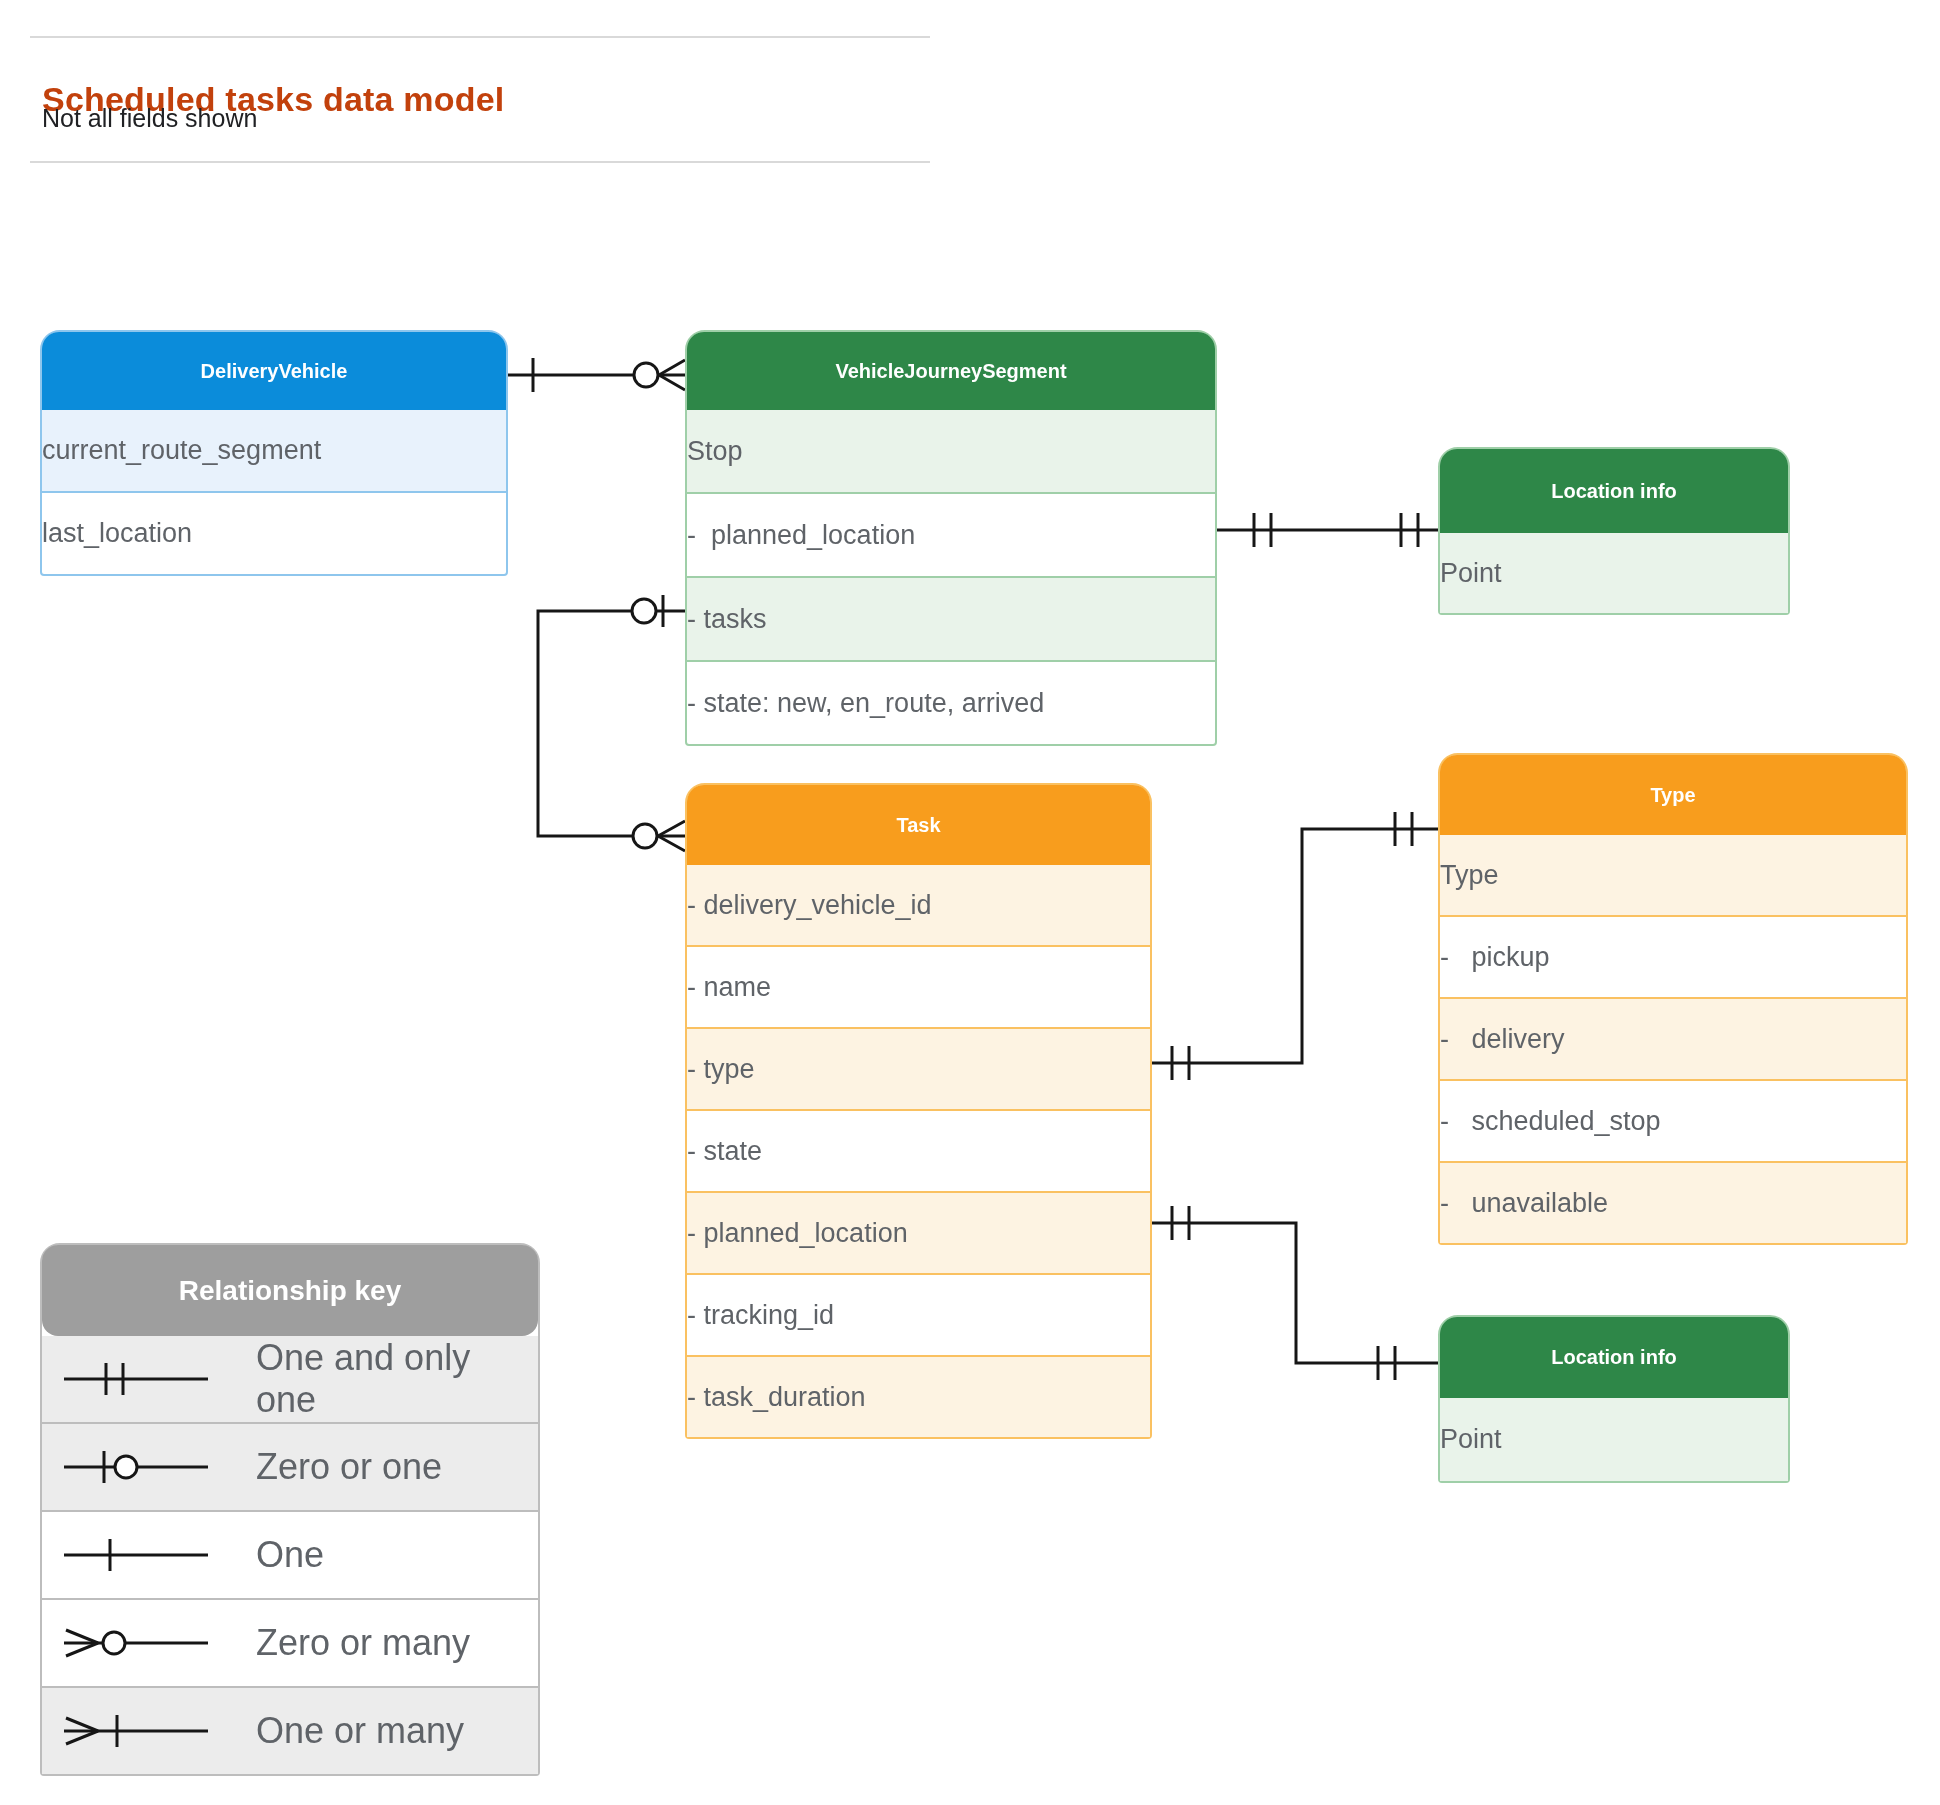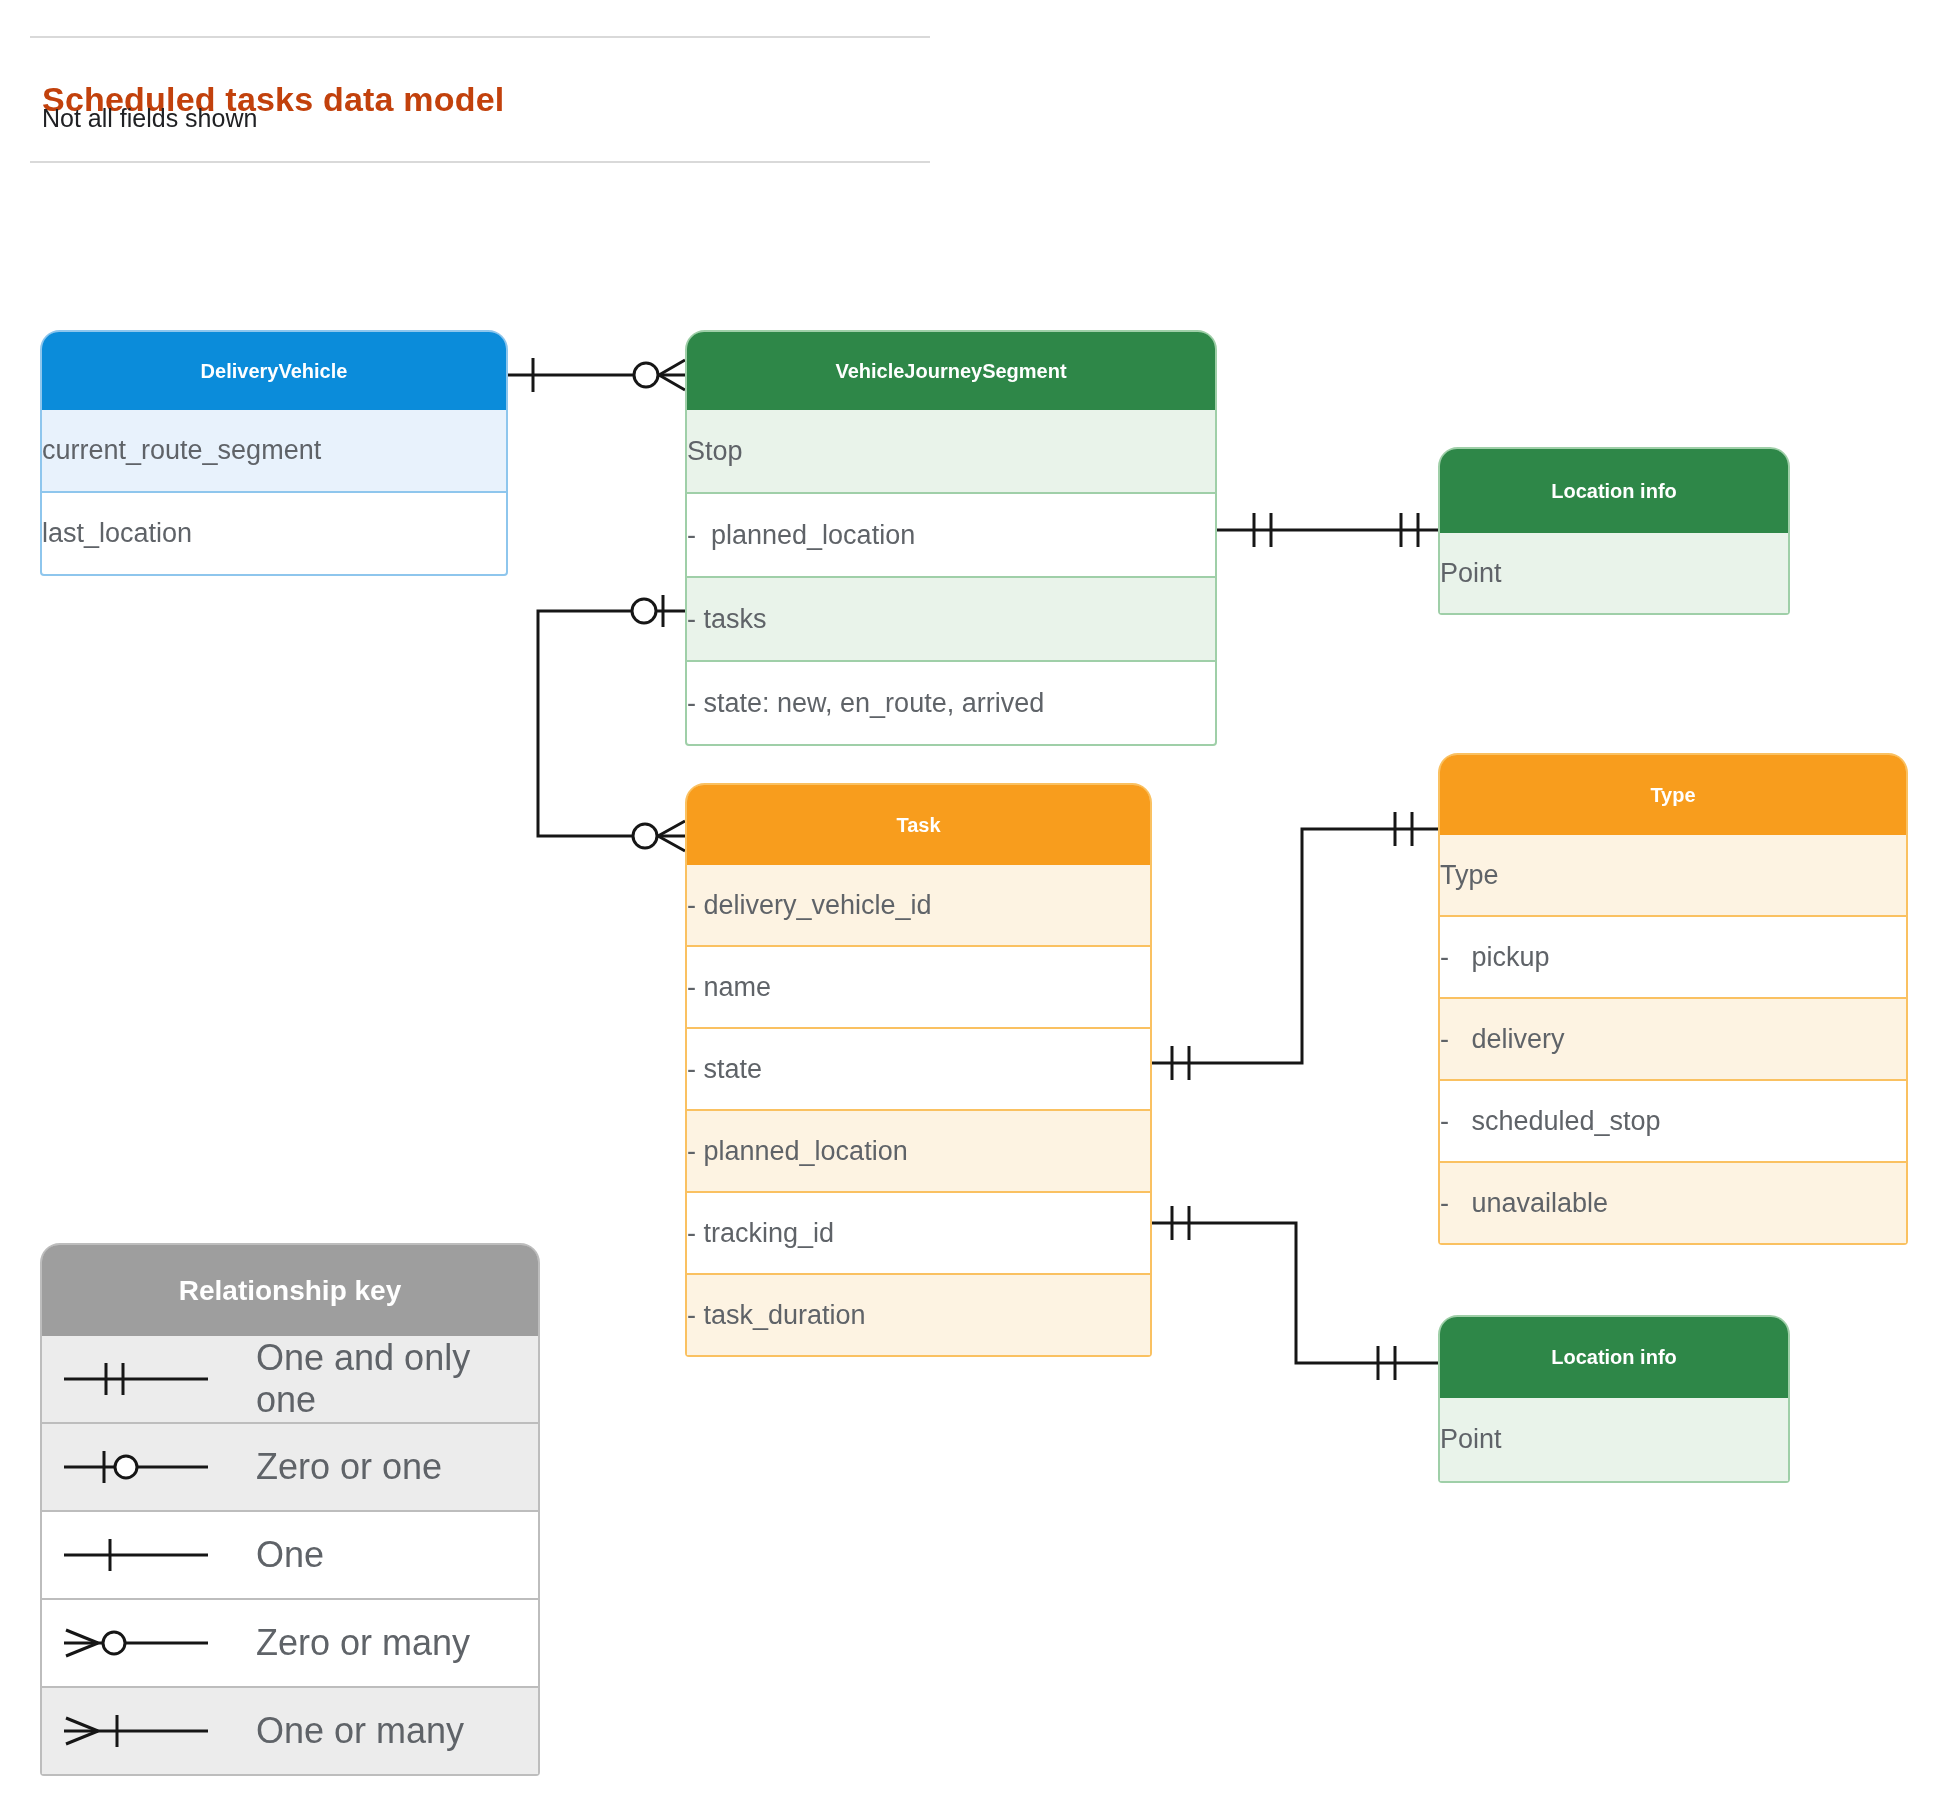--- a/index.html
+++ b/index.html
@@ -50,21 +50,21 @@
   .blue .entity-row.shaded{background:#e8f2fc;}
   .green{border-color:#9fcfa8;}
   .green .entity-header{background:#2e8748;}
   .green .entity-row{border-color:#9fcfa8;}
   .green .entity-row.shaded{background:#e9f3ea;}
   .orange{border-color:#fac161;}
   .orange .entity-header{background:#f89d1d;}
   .orange .entity-row{border-color:#fac161;}
   .orange .entity-row.shaded{background:#fdf3e2;}
   .gray{border-color:#bdbdbd;}
-  .gray .entity-header{background:#9e9e9e;}
+  .gray .entity-header{background:#9e9e9e;border-radius:16px;}
 
   
   #entity-delivery-vehicle{left:40px;top:330px;width:468px;}
   #entity-delivery-vehicle .entity-header{height:78px;}
   #entity-delivery-vehicle .entity-row{height:81px;}
 
   #entity-vehicle-journey-segment{left:685px;top:330px;width:532px;}
   #entity-vehicle-journey-segment .entity-header{height:78px;}
   #entity-vehicle-journey-segment .entity-row{height:82px;}
 
@@ -170,20 +170,21 @@
   <div class="entity-rows">
       <div class="entity-row shaded" style="border-top: none;">Point</div>
     </div>
 </div>
 
 <div class="entity orange" id="entity-task">
   <div class="entity-header">Task</div>
   <div class="entity-rows">
       <div class="entity-row shaded" style="border-top: none;">- delivery_vehicle_id</div>
       <div class="entity-row">- name</div>
+      <div class="entity-row shaded">- type</div>
       <div class="entity-row">- state</div>
       <div class="entity-row shaded">- planned_location</div>
       <div class="entity-row">- tracking_id</div>
       <div class="entity-row shaded">- task_duration</div>
     </div>
 </div>
 
 <div class="entity orange" id="entity-type">
   <div class="entity-header">Type</div>
   <div class="entity-rows">

